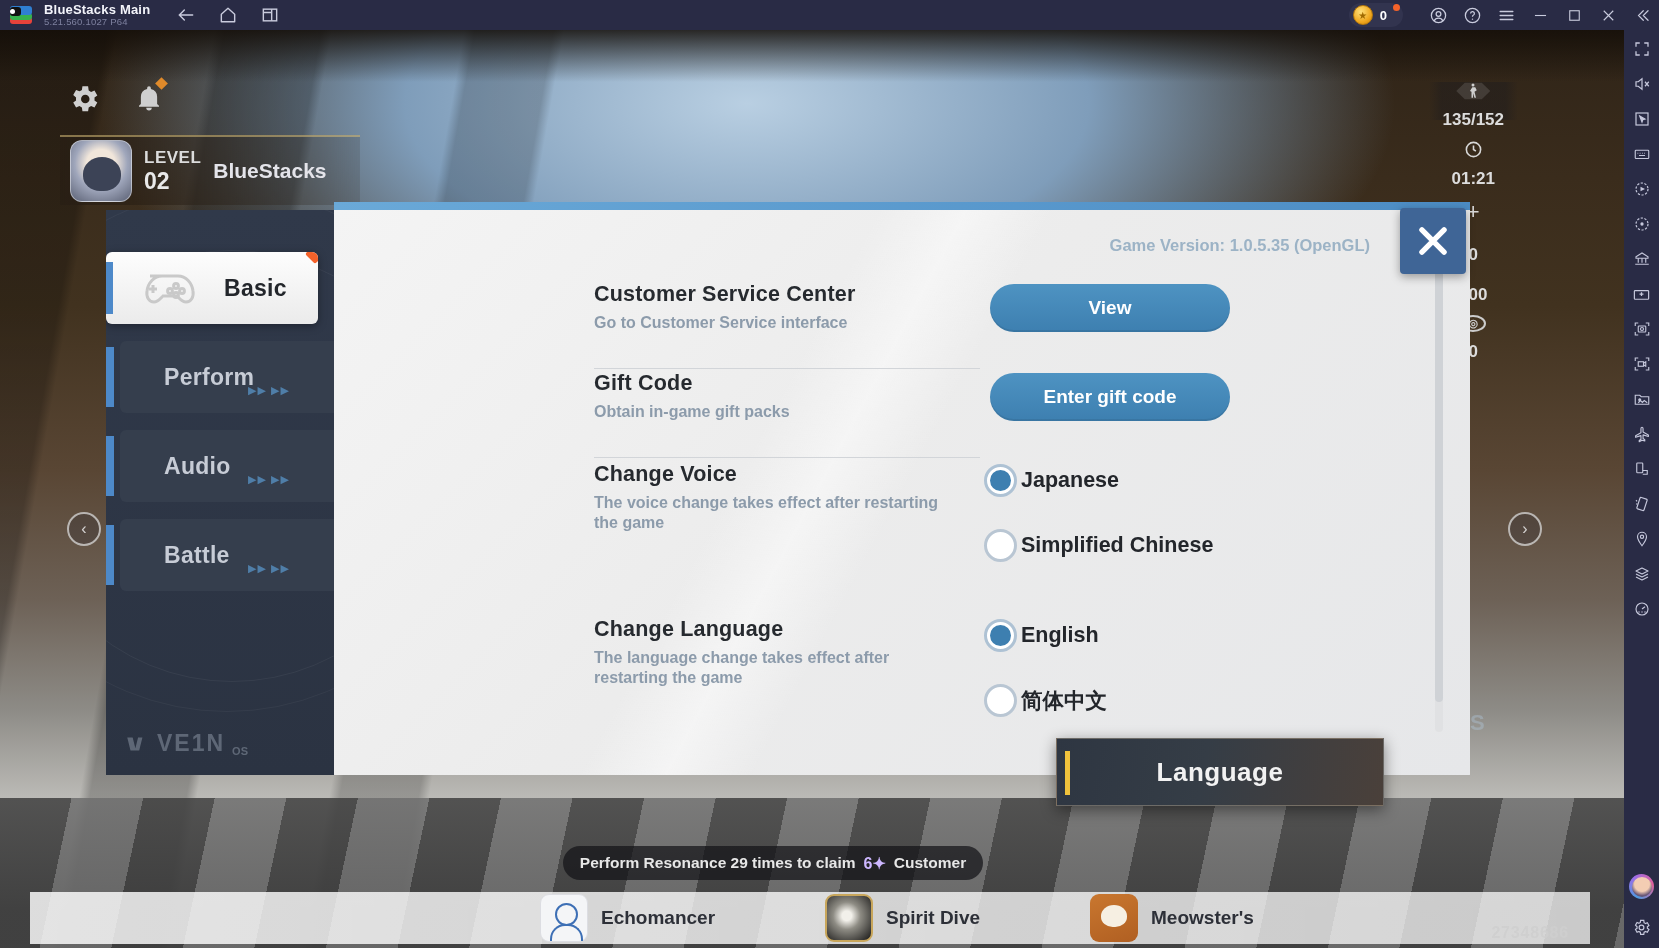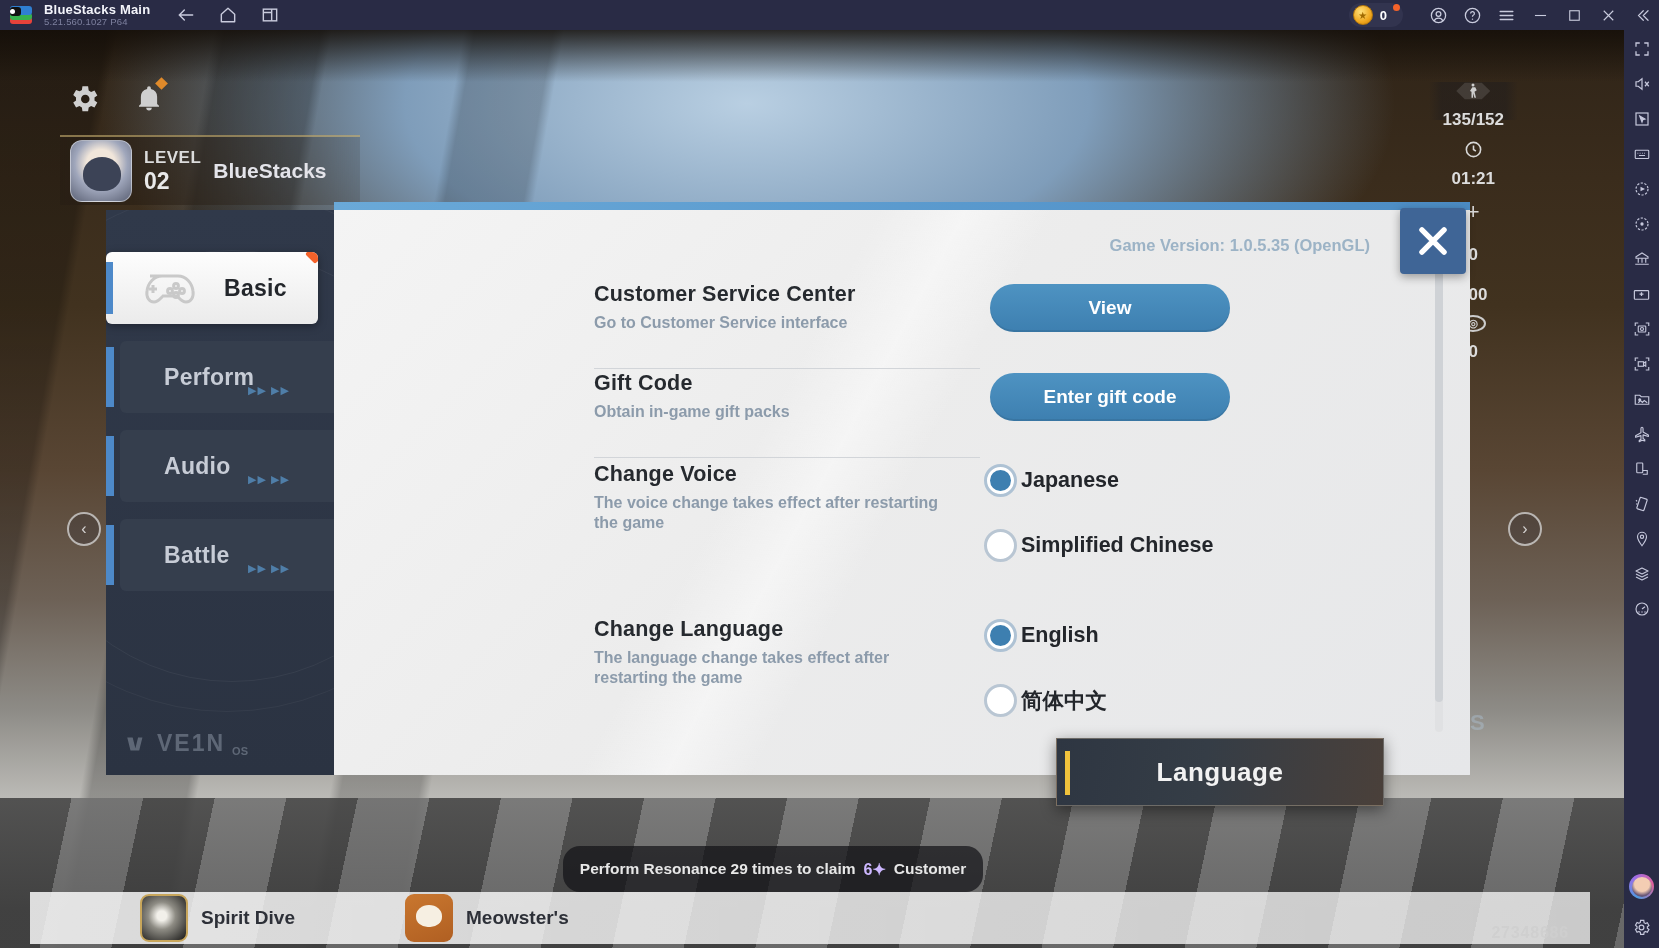--- a/index.html
+++ b/index.html
@@ -123,21 +123,21 @@
     position:absolute; top: 482px; width: 34px; height: 34px; border-radius: 50%;
     border: 2px solid rgba(230,230,230,.7); color: rgba(235,235,235,.85);
     display:flex;align-items:center;justify-content:center; cursor:pointer; font-size: 16px;
     background: rgba(40,40,50,.25);
   }
   .navchev.left { left: 67px; }
   .navchev.right { left: 1508px; }
 
   
   .banner {
-    position:absolute; left: 563px; top: 816px; width: 420px; height: 46px;
+    position:absolute; left: 563px; top: 816px; width: 420px; height: 34px;
     background: rgba(20,20,24,.72); border-radius: 17px;
     display:flex; align-items:center; justify-content:center; gap: 8px;
     color:#e7e7e7; font-size: 15.5px; font-weight: bold;
   }
   .banner .star { color:#cdb7ff; font-size:16px; }
   .bottom-bar {
     position:absolute; left: 30px; top: 862px; width: 1560px; height: 52px;
     background: linear-gradient(90deg, rgba(255,255,255,.82), rgba(255,255,255,.72));
     display:flex; align-items:center;
   }
@@ -337,20 +337,24 @@
     <div class="navchev left">‹</div>
     <div class="navchev right">›</div>
 
     <div class="banner">
       <span>Perform Resonance 29 times to claim</span>
       <span class="star">6✦</span>
       <span>Customer</span>
     </div>
 
     <div class="bottom-bar">
+      <div class="bb-item">
+        <div class="bb-ic echo"></div>
+        <div class="bb-label">Echomancer</div>
+      </div>
       <div class="bb-item" style="margin-left:110px;">
         <div class="bb-ic dive"></div>
         <div class="bb-label">Spirit Dive</div>
       </div>
       <div class="bb-item" style="margin-left:110px;">
         <div class="bb-ic meow"></div>
         <div class="bb-label">Meowster's</div>
       </div>
     </div>
 

